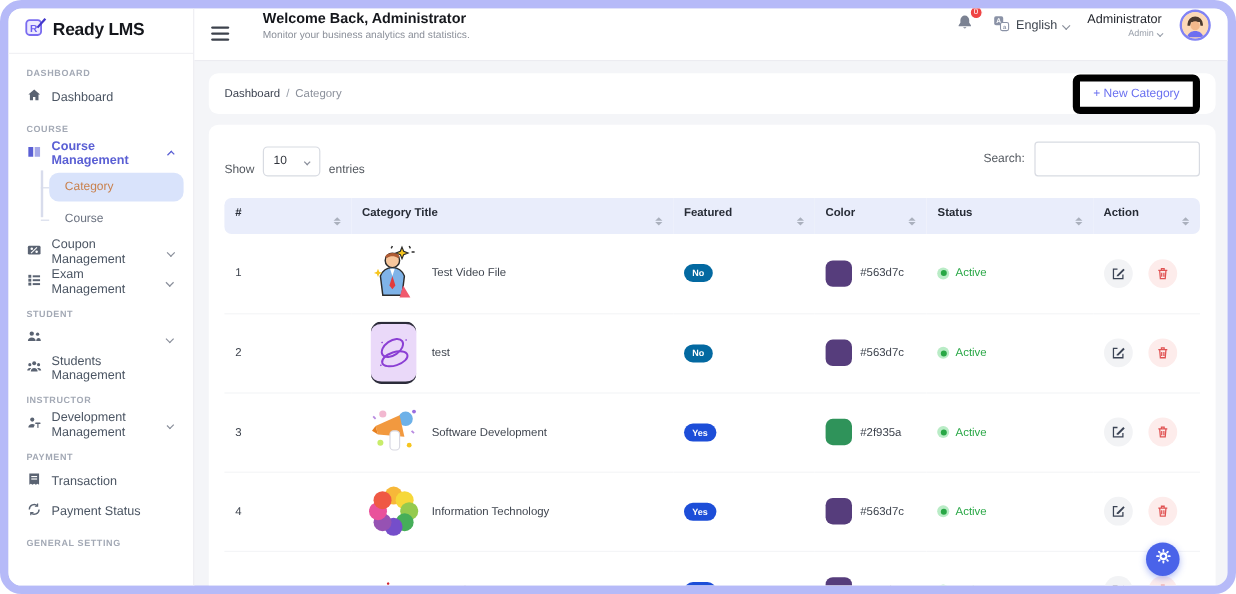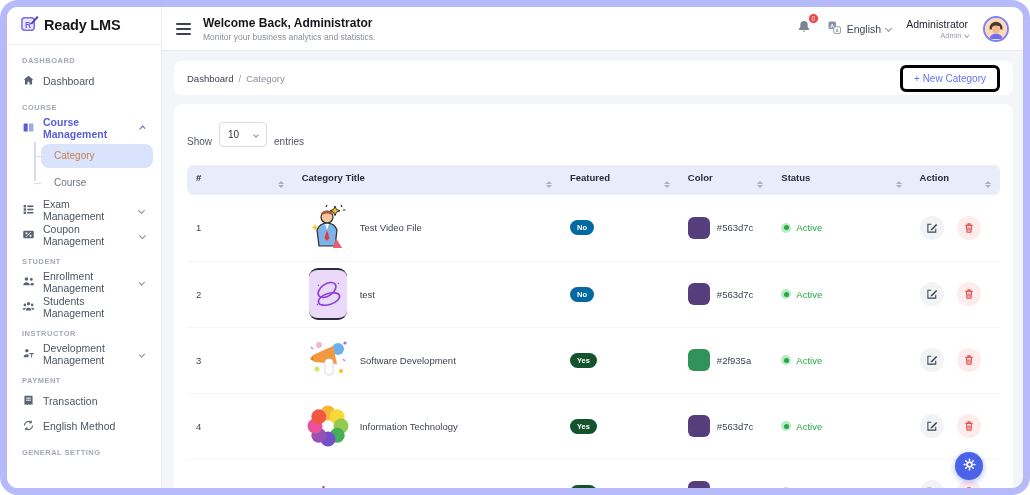--- a/index.html
+++ b/index.html
@@ -17,41 +17,41 @@
   .item.primary{color:#5a5fd4;font-weight:bold}
   .chev{width:5px;height:5px;border-right:1.4px solid #8a8f9b;border-bottom:1.4px solid #8a8f9b;transform:rotate(45deg);display:inline-block}
   .chev.up{transform:rotate(-135deg);border-color:#5a5fd4}
   .subtree{position:relative;margin:1px 0 3px 16px;padding-left:10px}
   .subtree::before{content:"";position:absolute;left:3px;top:-2px;bottom:14px;width:1.5px;background:#d8dcec}
   .subitem{position:relative;height:24px;display:flex;align-items:center;padding-left:13px;font-size:10px;color:#6b7280;margin:3px 0;border-radius:8px;cursor:pointer}
   .subitem::before{content:"";position:absolute;left:-7px;top:50%;width:7px;height:1.5px;background:#d8dcec}
   .subitem.active{background:#d9e3fb;color:#c9814d}
   
   .main{flex:1;display:flex;flex-direction:column;min-width:0}
-  .topbar{background:#fff;height:44px;display:flex;align-items:center;gap:12px;padding:16px 14px;border-bottom:1px solid #ececf1}
+  .topbar{background:#fff;height:44px;display:flex;align-items:flex-end;gap:28px;padding:16px 14px;border-bottom:1px solid #ececf1}
   .burger{display:flex;flex-direction:column;gap:3px;cursor:pointer}
   .burger span{width:15px;height:2px;background:#3d424c;border-radius:1px}
   .welcome-title{font-size:12px;font-weight:bold;color:#15171c}
   .welcome-sub{font-size:8.5px;color:#8a8f99;margin-top:2px}
   .top-right{margin-left:auto;display:flex;align-items:center;gap:15px}
   .bell-wrap{position:relative;cursor:pointer}
   .badge{position:absolute;top:-6px;right:-7px;background:#ef4444;color:#fff;font-size:6.5px;min-width:11px;height:11px;border-radius:6px;display:flex;align-items:center;justify-content:center;border:1.5px solid #fff}
   .lang{display:flex;align-items:center;gap:5px;font-size:10.5px;color:#3f4650;cursor:pointer}
   .user{display:flex;flex-direction:column;align-items:flex-end;cursor:pointer}
   .user-name{font-size:10.5px;font-weight:normal;color:#23262d}
   .user-role{font-size:7.5px;color:#9aa0ab;display:flex;align-items:center;gap:3px;margin-top:1px}
   .user-role .chev{width:3.5px;height:3.5px}
   .avatar{width:26px;height:26px;border-radius:50%;border:2px solid #8183f4;overflow:hidden;background:#fde3cb;cursor:pointer}
   
   .content{flex:1;padding:10px 10px 0 12px;display:flex;flex-direction:column;gap:9px;overflow:hidden}
   .bc-card{background:#fff;border-radius:8px;min-height:34px;display:flex;align-items:center;padding:0 13px}
   .bc{font-size:9.5px;color:#3c4250;display:flex;gap:5px;align-items:center}
   .bc .sep{color:#9aa0ab}
   .bc .cur{color:#8b909b}
-  .new-btn{margin-left:auto;border:3px solid #000000;color:#6a70f0;background:#fff;border-radius:6px;font-size:10px;padding:5px 11px;cursor:pointer;font-family:inherit}
+  .new-btn{margin-left:auto;border:6px solid #000000;color:#6a70f0;background:#fff;border-radius:6px;font-size:10px;padding:5px 11px;cursor:pointer;font-family:inherit}
   .card{background:#fff;border-radius:8px 8px 0 0;flex:1;padding:13px 13px 0}
   .toolbar{display:flex;align-items:flex-end;font-size:10px;color:#53585f;height:30px}
   .select{border:1px solid #d8dbe2;border-radius:4px;height:25px;width:48px;display:flex;align-items:center;justify-content:space-between;padding:0 8px;margin:0 7px;color:#30343c;cursor:pointer;background:#fff}
   .select .chev{width:4px;height:4px}
   .search{margin-left:auto;display:flex;align-items:center;gap:8px}
   .search input{width:138px;height:29px;border:1px solid #d8dbe2;border-radius:3px;outline:none;font-family:inherit;font-size:10px;padding:0 6px}
   
   table{width:100%;border-collapse:collapse;table-layout:fixed;margin-top:18px}
   thead th{background:#e9edfb;font-size:9.5px;color:#272c36;text-align:left;height:30px;padding:0 9px;font-weight:bold}
   thead th:first-child{border-radius:6px 0 0 6px}
@@ -60,21 +60,21 @@
   .sort i{display:block;width:0;height:0;border-left:3px solid transparent;border-right:3px solid transparent}
   .sort .up{border-bottom:3.5px solid #aab0bd}
   .sort .dn{border-top:3.5px solid #aab0bd}
   tbody td{height:66px;padding:0 9px;font-size:9.5px;color:#3e444e;border-bottom:1px solid #f4f5f7;vertical-align:middle}
   .title-cell{display:flex;align-items:center}
   .thumb{width:52px;height:54px;display:flex;align-items:center;justify-content:center;margin-right:6px;flex:0 0 auto}
   .rings-bg{width:38px;height:52px;background:#ead9f9;border-radius:9px;border-top:2.5px solid #2c2c3a;border-bottom:2.5px solid #2c2c3a;display:flex;align-items:center;justify-content:center}
   .minen{color:#d2232e;font-weight:bold;font-size:14px;font-family:"Liberation Serif",serif;letter-spacing:-.5px}
   .pill{display:inline-block;min-width:24px;text-align:center;font-size:7.5px;font-weight:bold;color:#fff;border-radius:8px;padding:3px 7px}
   .pill.no{background:#0369a1}
-  .pill.yes{background:#14532d}
+  .pill.yes{background:#1d4ed8}
   .color-cell{display:flex;align-items:center;gap:7px}
   .swatch{width:22px;height:22px;border-radius:6px;flex:0 0 auto}
   .status{display:flex;align-items:center;gap:5px;color:#28a745}
   .dot{width:10px;height:10px;border-radius:50%;background:#b9ecc6;display:flex;align-items:center;justify-content:center;flex:0 0 auto}
   .dot::after{content:"";width:5px;height:5px;border-radius:50%;background:#28a745}
   .icon-btn{width:24px;height:24px;border-radius:50%;display:inline-flex;align-items:center;justify-content:center;cursor:pointer;vertical-align:middle}
   .icon-btn.edit{background:#f2f3f5}
   .icon-btn.del{background:#fdeceb;margin-left:11px}
   
   .fab{position:absolute;right:40px;bottom:8px;width:28px;height:28px;border-radius:50%;background:#4a63e9;display:flex;align-items:center;justify-content:center;box-shadow:0 2px 6px rgba(74,99,233,.45);cursor:pointer;z-index:5}
@@ -116,51 +116,50 @@
       </div>
       <div class="subtree">
         <div class="subitem active">
           <span>Category</span>
         </div>
         <div class="subitem">
           <span>Course</span>
         </div>
       </div>
       <div class="item">
+        <span><svg width="13" height="13" viewBox="0 0 16 16">
+              <rect x="1.5" y="3.5" width="13" height="9" rx="1.5" fill="#5a6372"></rect>
+              <circle cx="5.5" cy="6.5" r="1.3" fill="#fff"></circle>
+              <circle cx="10.5" cy="9.5" r="1.3" fill="#fff"></circle>
+              <path d="M4.8 11 10.8 5" stroke="#fff" stroke-width="1.1"></path>
+            </svg></span>
+        <span>Coupon Management</span>
+        <span class="chev"></span>
+      </div>
+      <div class="item">
         <span><svg width="13" height="13" viewBox="0 0 16 16" fill="#5a6372">
               <rect x="2" y="2.5" width="3" height="3"></rect>
               <rect x="2" y="6.5" width="3" height="3"></rect>
               <rect x="2" y="10.5" width="3" height="3"></rect>
               <rect x="6.5" y="3" width="7.5" height="2"></rect>
               <rect x="6.5" y="7" width="7.5" height="2"></rect>
               <rect x="6.5" y="11" width="7.5" height="2"></rect>
             </svg></span>
         <span>Exam Management</span>
         <span class="chev"></span>
       </div>
-      <div class="item">
-        <span><svg width="13" height="13" viewBox="0 0 16 16">
-              <rect x="1.5" y="3.5" width="13" height="9" rx="1.5" fill="#5a6372"></rect>
-              <circle cx="5.5" cy="6.5" r="1.3" fill="#fff"></circle>
-              <circle cx="10.5" cy="9.5" r="1.3" fill="#fff"></circle>
-              <path d="M4.8 11 10.8 5" stroke="#fff" stroke-width="1.1"></path>
-            </svg></span>
-        <span>Coupon Management</span>
-        <span class="chev"></span>
-      </div>
 
       <div class="sec">STUDENT</div>
       <div class="item">
         <span><svg width="13" height="13" viewBox="0 0 16 16" fill="#5a6372">
               <circle cx="5.5" cy="5" r="2.2"></circle>
               <path d="M1.5 12.5c0-2.2 1.8-3.6 4-3.6s4 1.4 4 3.6z"></path>
               <circle cx="11.5" cy="5.5" r="1.7"></circle>
               <path d="M10 12.5c.2-1.8 1-3 2.6-3 1.3 0 2.1 1.3 2.2 3z"></path>
             </svg></span>
-        <span>Enrollment Management</span>
         <span class="chev"></span>
       </div>
       <div class="item">
         <span><svg width="13" height="13" viewBox="0 0 16 16" fill="#5a6372">
               <circle cx="8" cy="4.5" r="2"></circle>
               <circle cx="3.5" cy="6" r="1.6"></circle>
               <circle cx="12.5" cy="6" r="1.6"></circle>
               <path d="M4.5 13c0-2.1 1.5-3.5 3.5-3.5s3.5 1.4 3.5 3.5z"></path>
               <path d="M.8 12c.2-1.6 1.2-2.6 2.7-2.6.6 0 1.1.1 1.5.4-.9.7-1.5 1.4-1.7 2.2z"></path>
               <path d="M15.2 12h-2.5c-.2-.8-.8-1.5-1.7-2.2.4-.3.9-.4 1.5-.4 1.5 0 2.5 1 2.7 2.6z"></path>
@@ -187,21 +186,21 @@
               <rect x="5" y="4.5" width="6" height="1.2" fill="#fff"></rect>
               <rect x="5" y="7" width="6" height="1.2" fill="#fff"></rect>
             </svg></span>
         <span>Transaction</span>
       </div>
       <div class="item">
         <span><svg width="13" height="13" viewBox="0 0 16 16" fill="none" stroke="#5a6372" stroke-width="1.4">
               <path d="M13 8a5 5 0 0 1-8.5 3.5M3 8A5 5 0 0 1 11.5 4.5"></path>
               <path d="M11.5 2v2.8h-2.8M4.5 14v-2.8h2.8" stroke-width="1.2"></path>
             </svg></span>
-        <span>English Method</span>
+        <span>Payment Status</span>
       </div>
 
       <div class="sec">GENERAL SETTING</div>
       <div class="item">
         
         
       </div>
     </nav>
   </aside>
 
@@ -265,20 +264,24 @@
       </div>
 
       <div class="card">
         <div class="toolbar">
           <span>Show</span>
           <div class="select">
             <span>10</span>
             <span class="chev"></span>
           </div>
           <span>entries</span>
+          <div class="search">
+            <span>Search:</span>
+            <input type="text" value="" style="">
+          </div>
         </div>
 
         <table>
           <thead>
             <tr>
               <th style="width:13%"><span class="sort">
                     <i class="up"></i>
                     <i class="dn"></i>
                   </span><span>#</span></th>
               <th style="width:33%"><span class="sort">

